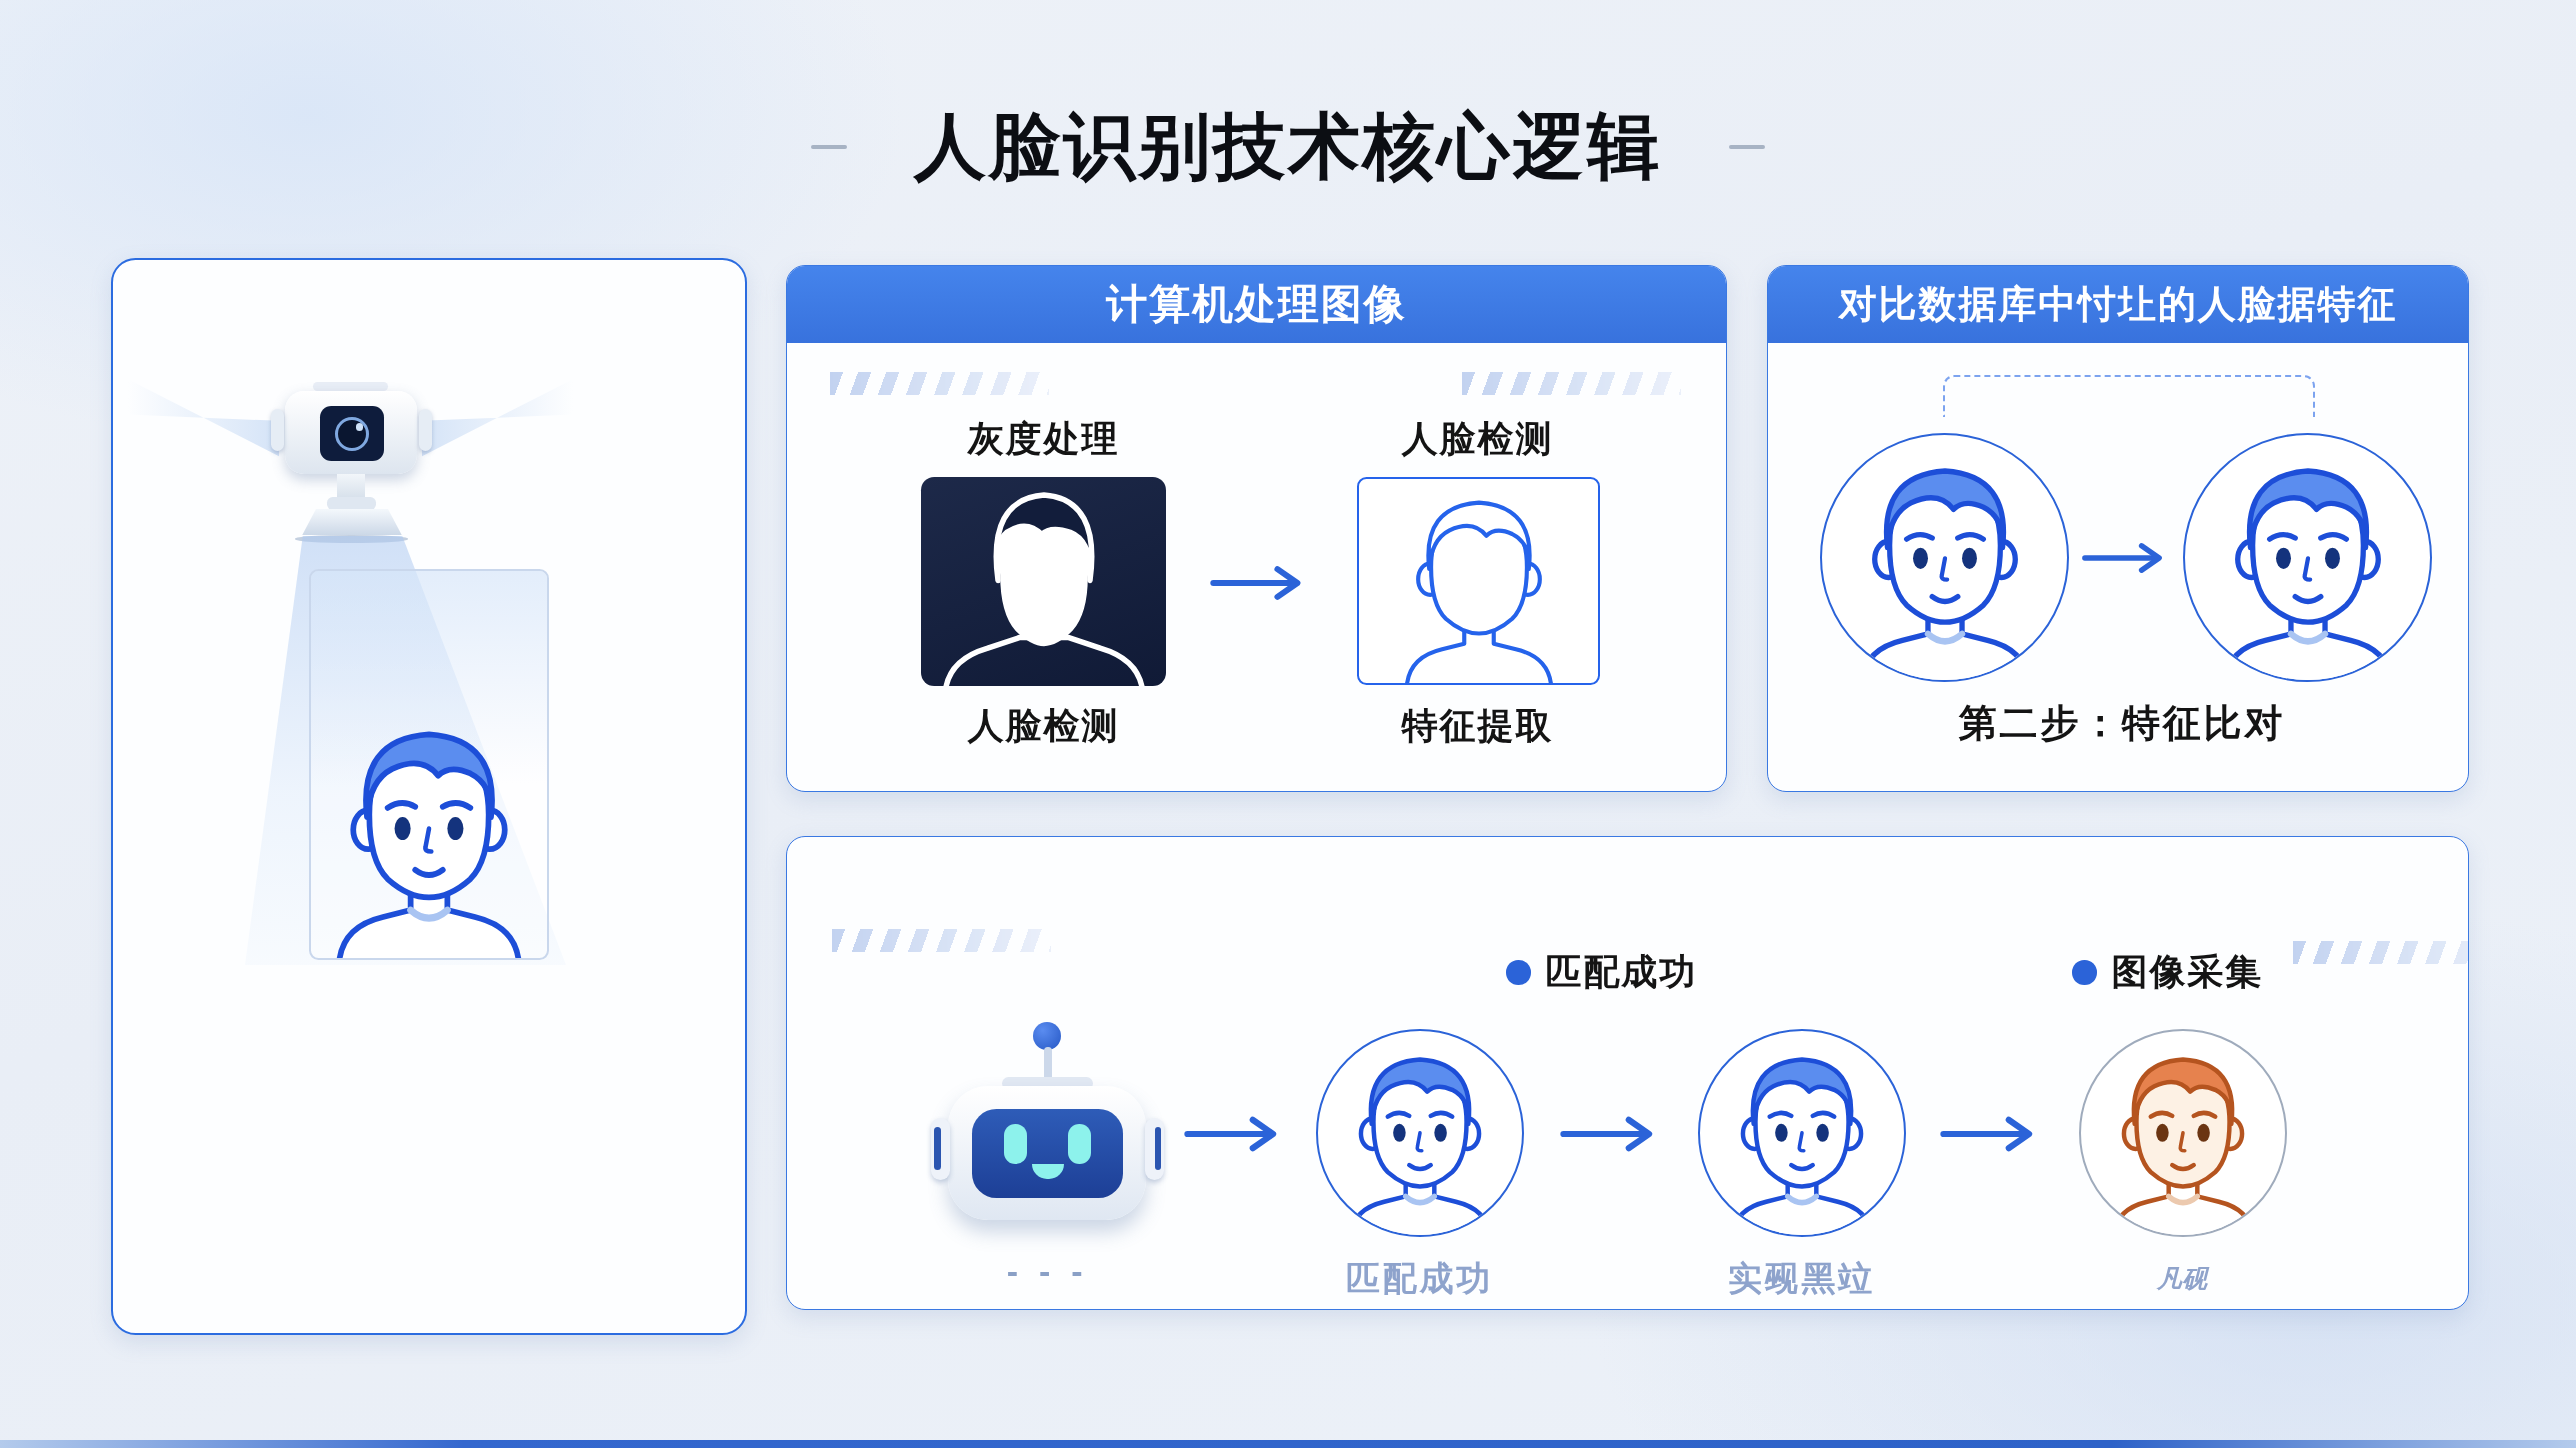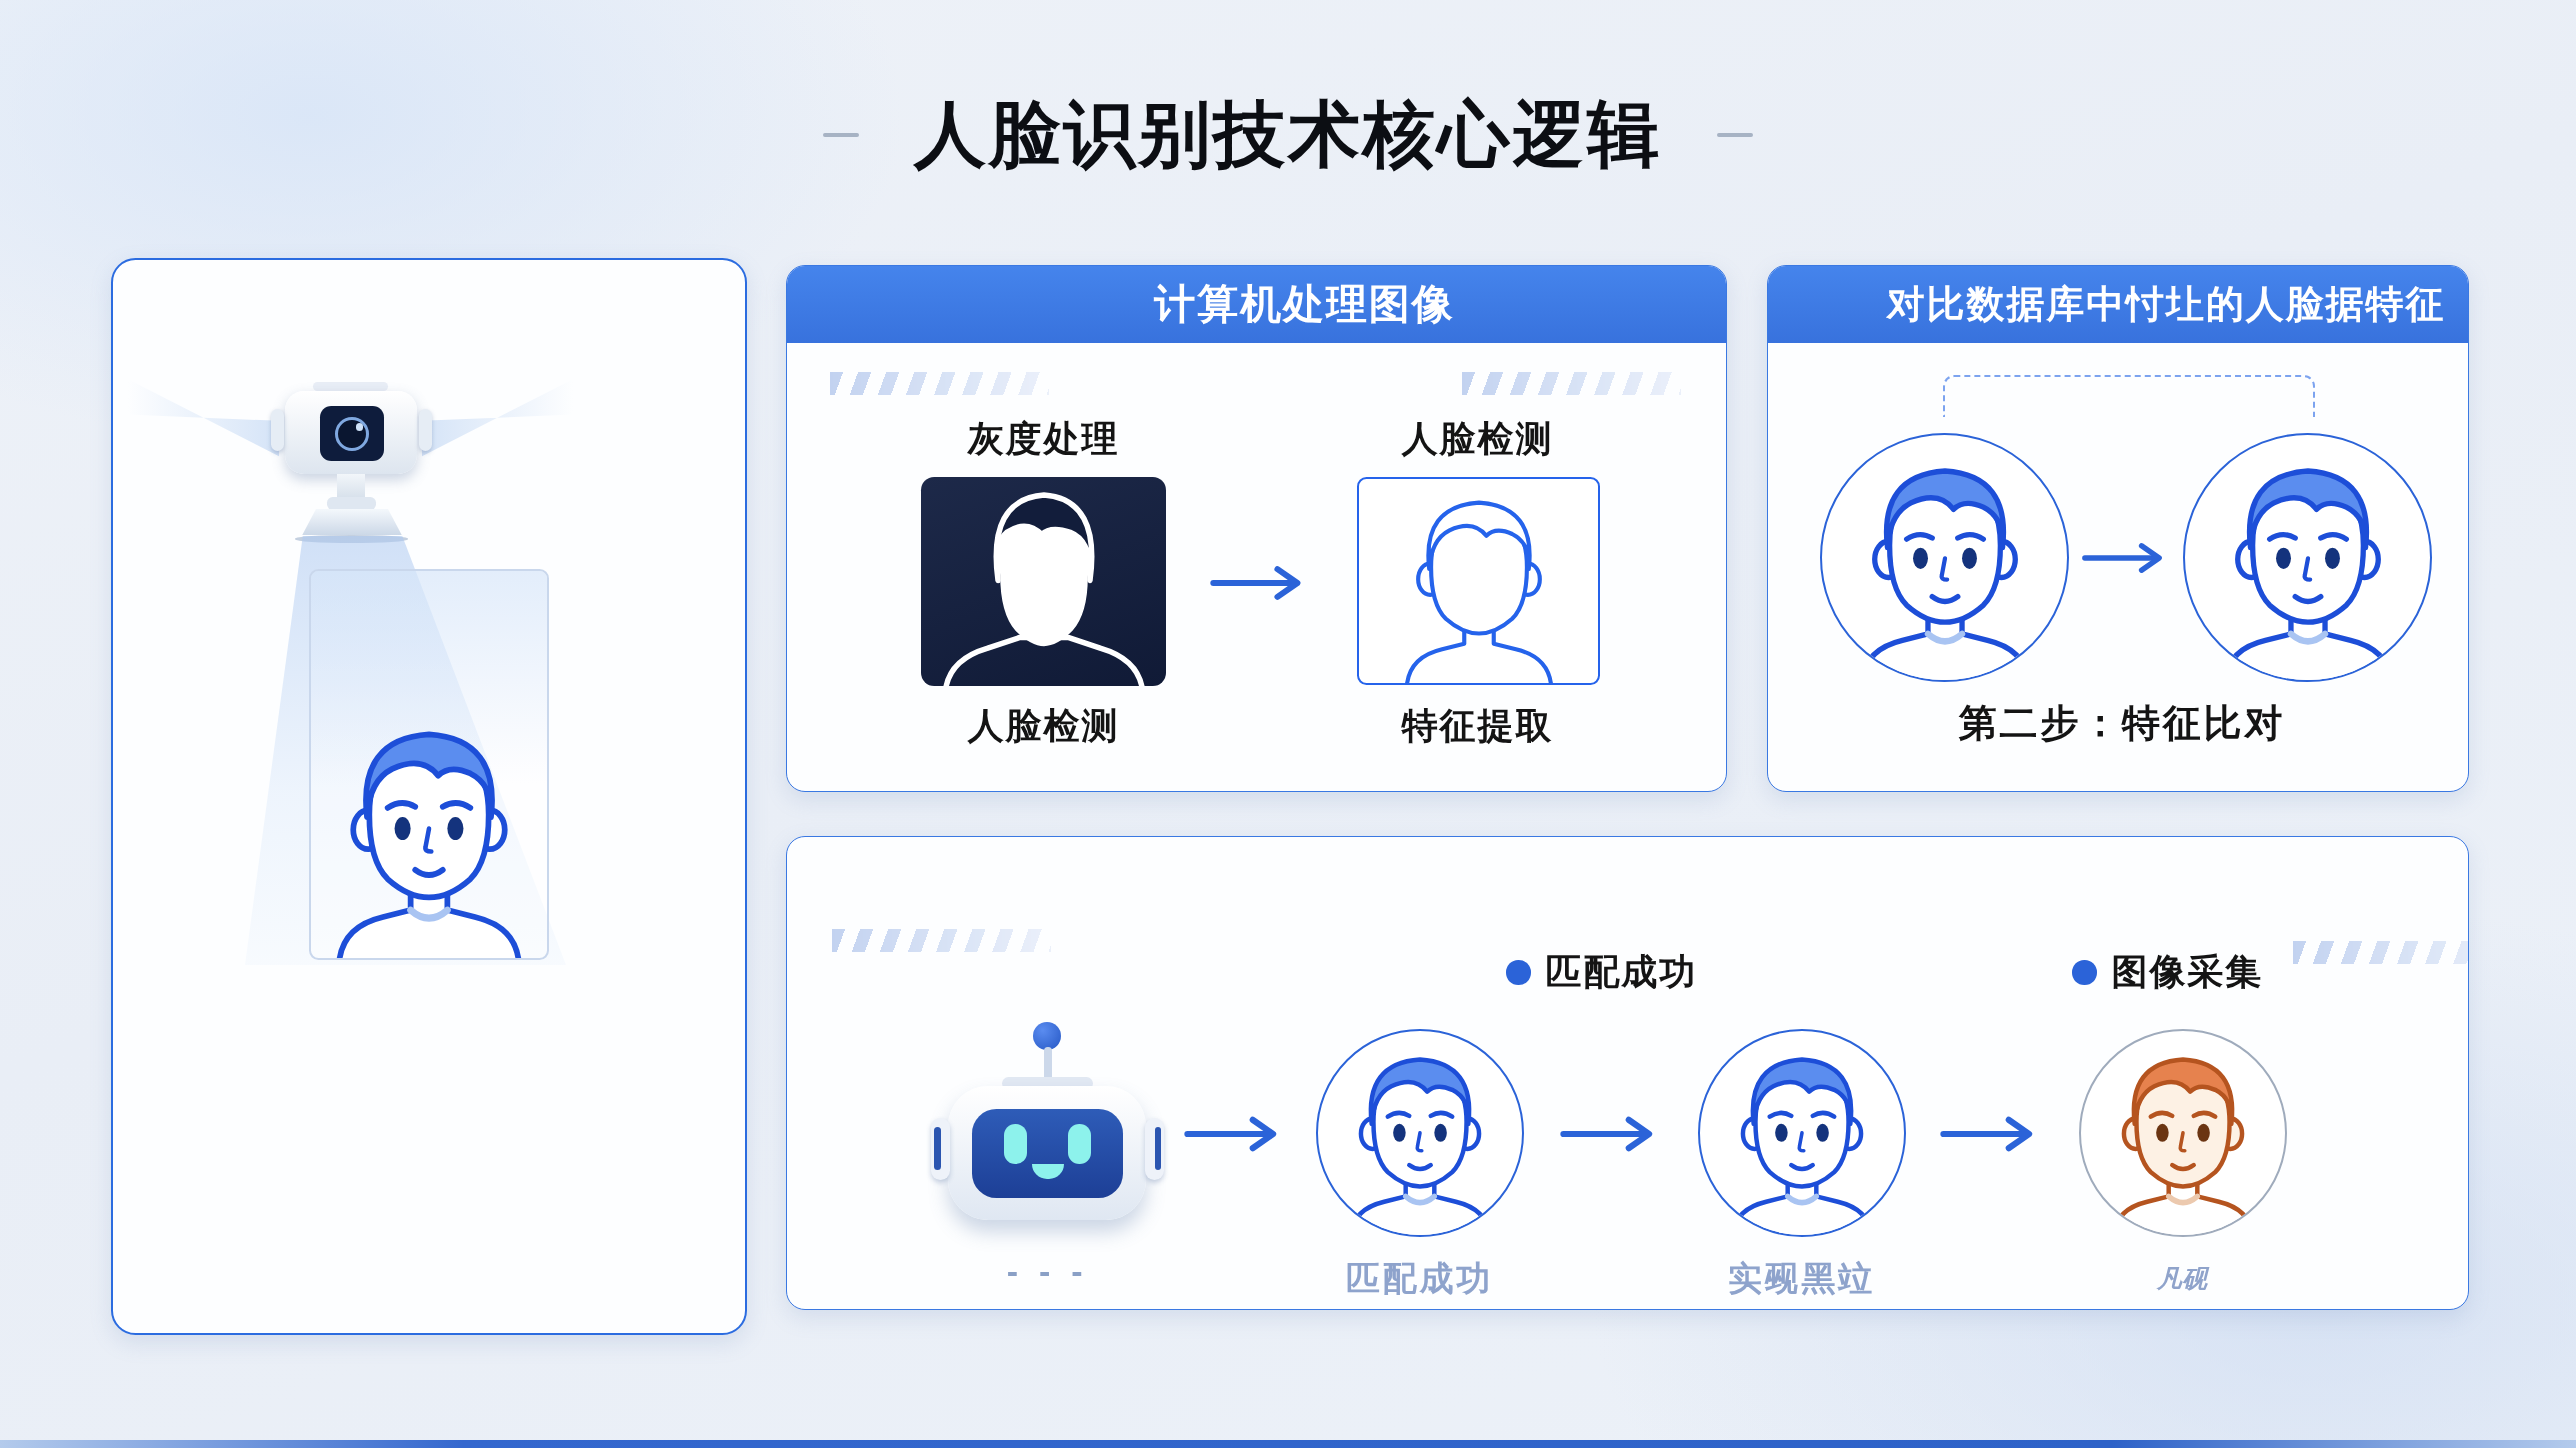--- a/index.html
+++ b/index.html
@@ -7,26 +7,26 @@
     position:relative;width:2576px;height:1448px;overflow:hidden;
     font-family:"Liberation Sans","DejaVu Sans",sans-serif;
     background:
       radial-gradient(849px 472px at 12% 8%, rgba(214,228,247,.8), rgba(214,228,247,0) 70%),
       radial-gradient(1038px 566px at 90% 90%, rgba(206,220,242,.7), rgba(206,220,242,0) 70%),
       linear-gradient(160deg,#eef2f8 0%,#e9eef6 45%,#ecf1f8 100%);
   }
   
   .title-row{position:absolute;top:87px;left:0;width:100%;display:flex;align-items:center;justify-content:center;gap:55px;}
   .title-dash{width:36px;height:3.8px;background:#a7b3c4;border-radius:1.9px;}
-  .page-title{font-size:72px;font-weight:800;color:#0c0e13;letter-spacing:2.8px;margin:0;}
+  .page-title{font-size:72px;font-weight:800;color:#0c0e13;letter-spacing:2.8px;margin:12px;}
   
   .panel{position:absolute;background:#fdfeff;border:1.9px solid #3a78e2;border-radius:19px;
          box-shadow:0 7.5px 21px rgba(110,140,190,.18);overflow:hidden;}
   .panel-header{position:absolute;top:0;left:0;width:100%;height:77px;background:linear-gradient(180deg,#4584ec,#3872dd);
-                display:flex;align-items:center;justify-content:center;padding-left:48px;}
+                display:flex;align-items:center;justify-content:center;}
   .panel-header span{color:#ffffff;font-weight:700;font-size:41px;letter-spacing:1.9px;}
   .hatch{position:absolute;width:219px;height:22.6px;
          background:repeating-linear-gradient(110deg,#c2d2f0 0 12.3px,rgba(255,255,255,0) 12.3px 26.4px);
          -webkit-mask-image:linear-gradient(90deg,#000,rgba(0,0,0,.3));mask-image:linear-gradient(90deg,#000,rgba(0,0,0,.3));}
   .lbl{position:absolute;text-align:center;font-weight:700;color:#141414;font-size:36px;letter-spacing:1.9px;}
   .arrow{position:absolute;}
   .arrow path{stroke:#2b63d8;stroke-width:7;fill:none;stroke-linecap:round;stroke-linejoin:round;}
   
   .capture-card{position:absolute;left:111px;top:258px;width:632px;height:1073px;background:#fdfeff;
                 border:2.8px solid #2b6ce0;border-radius:24.5px;box-shadow:0 7.5px 21px rgba(110,140,190,.18);}

